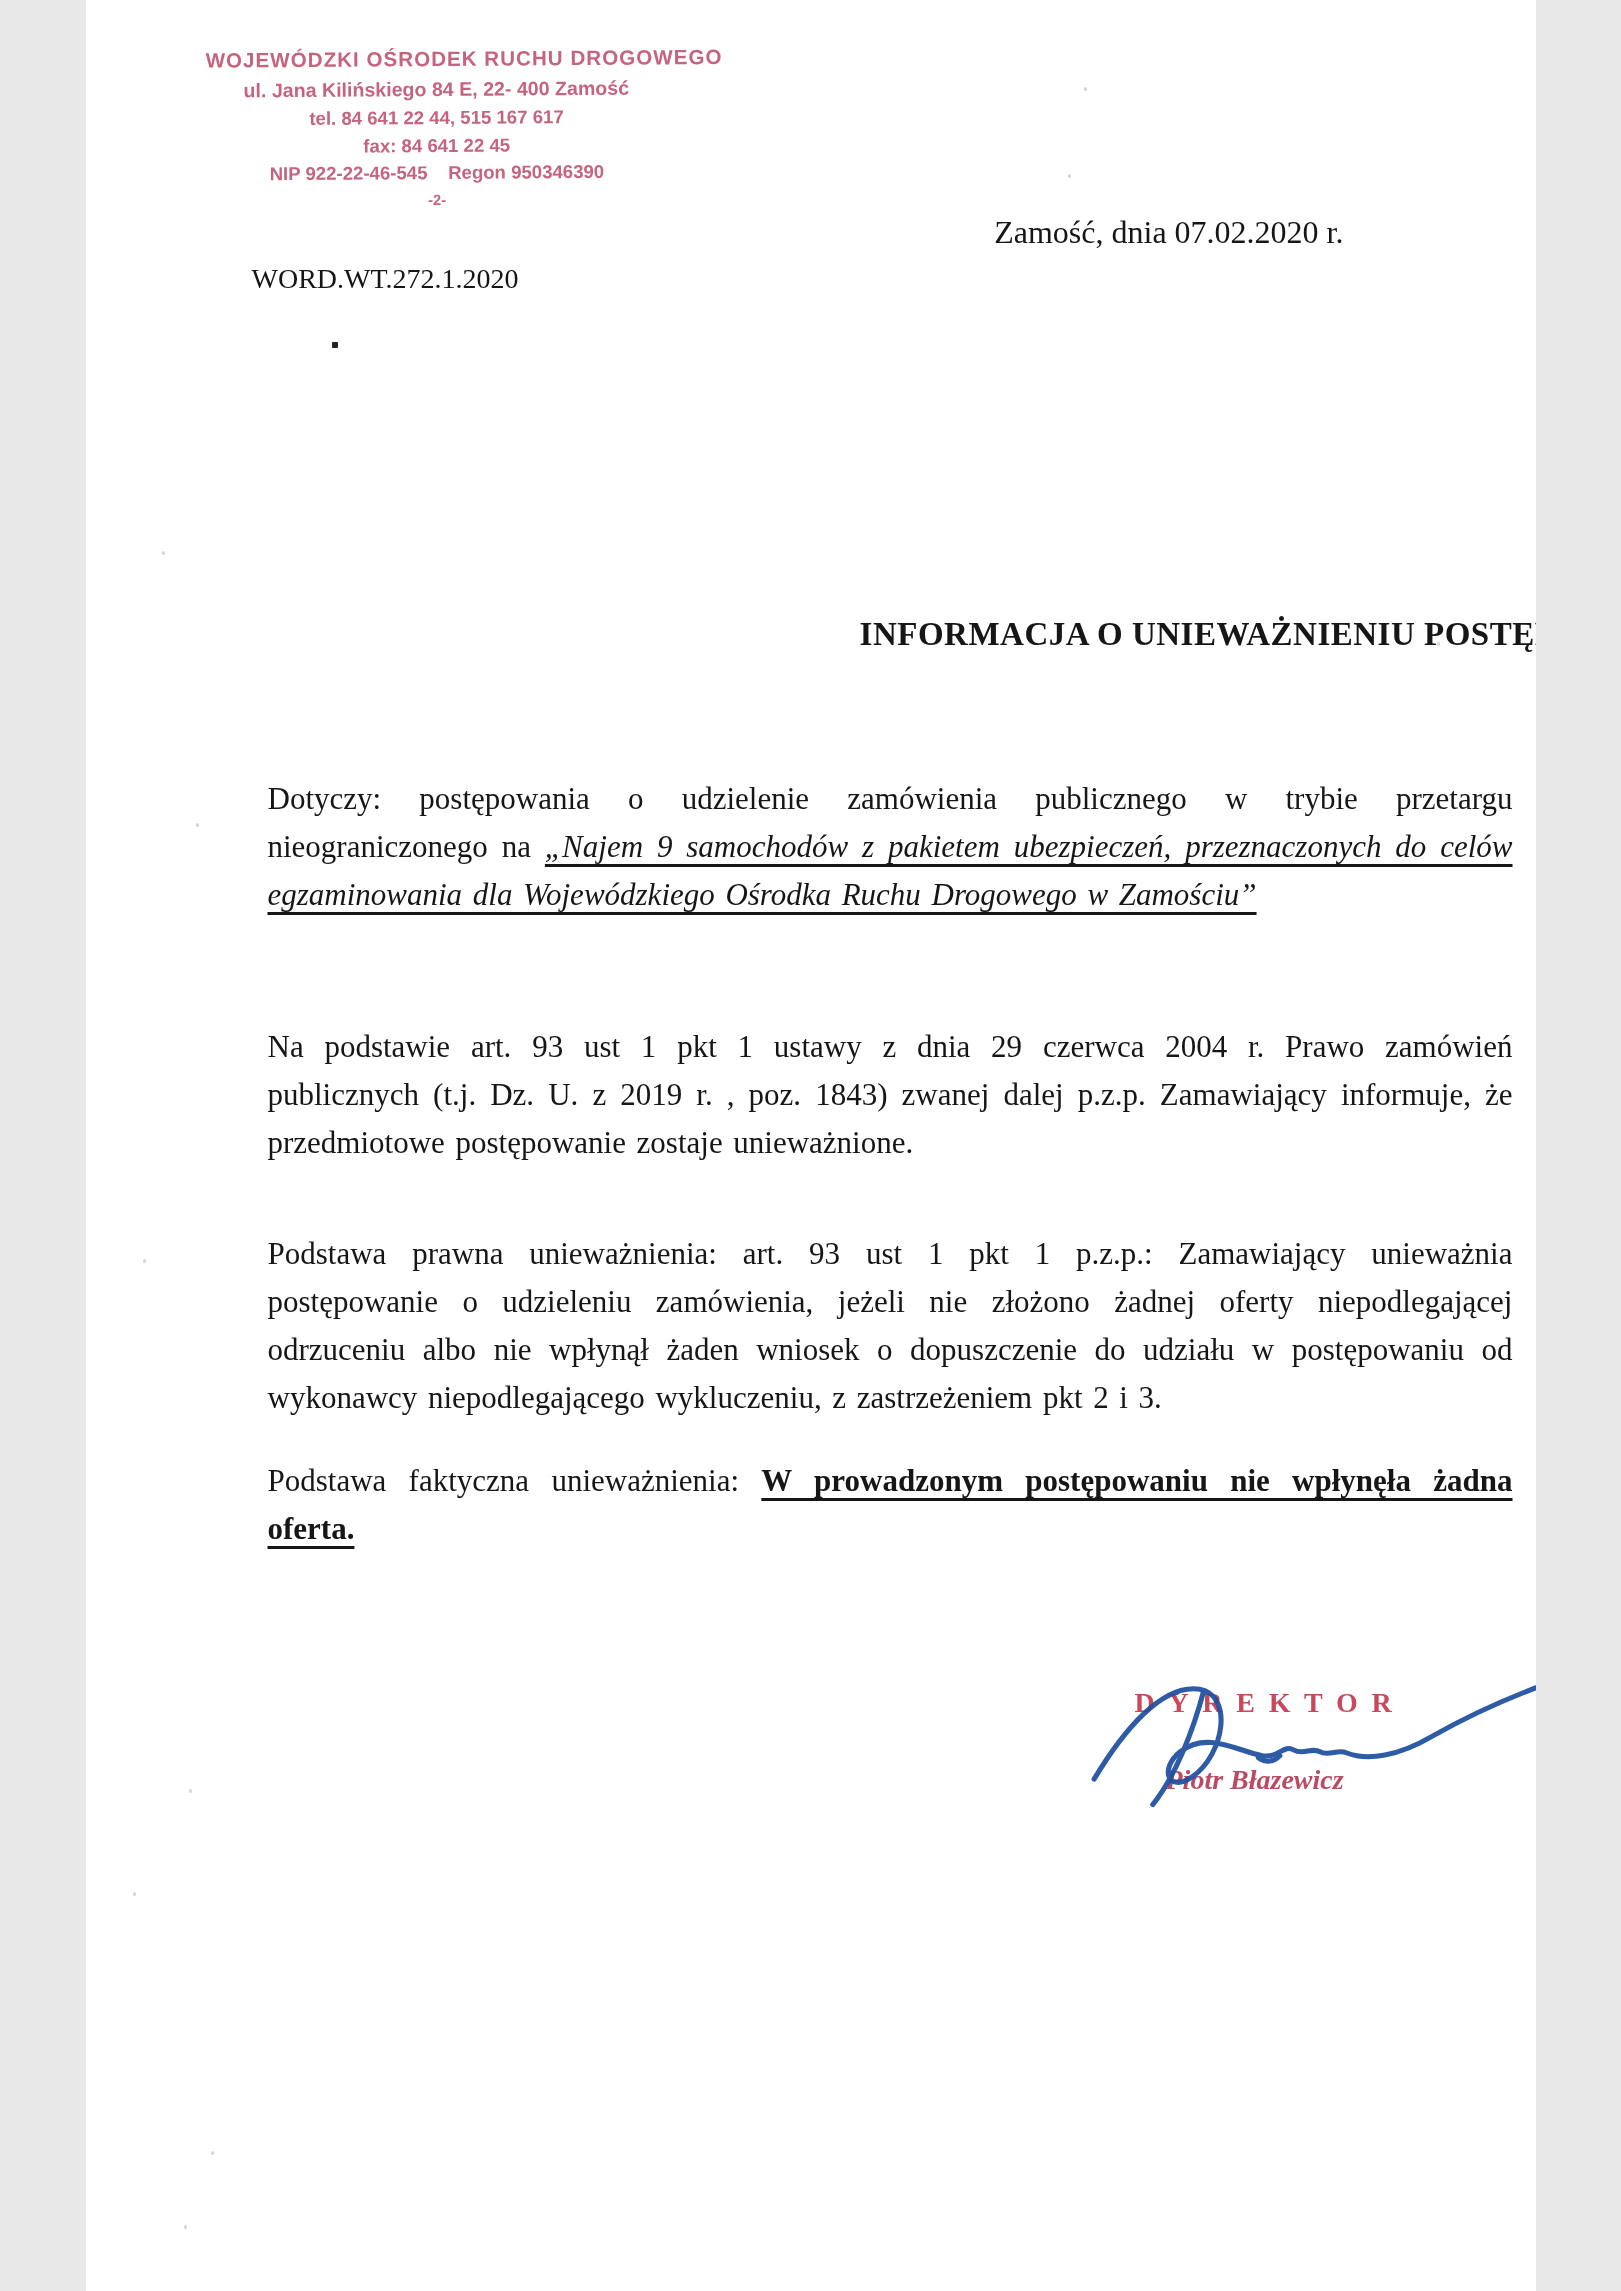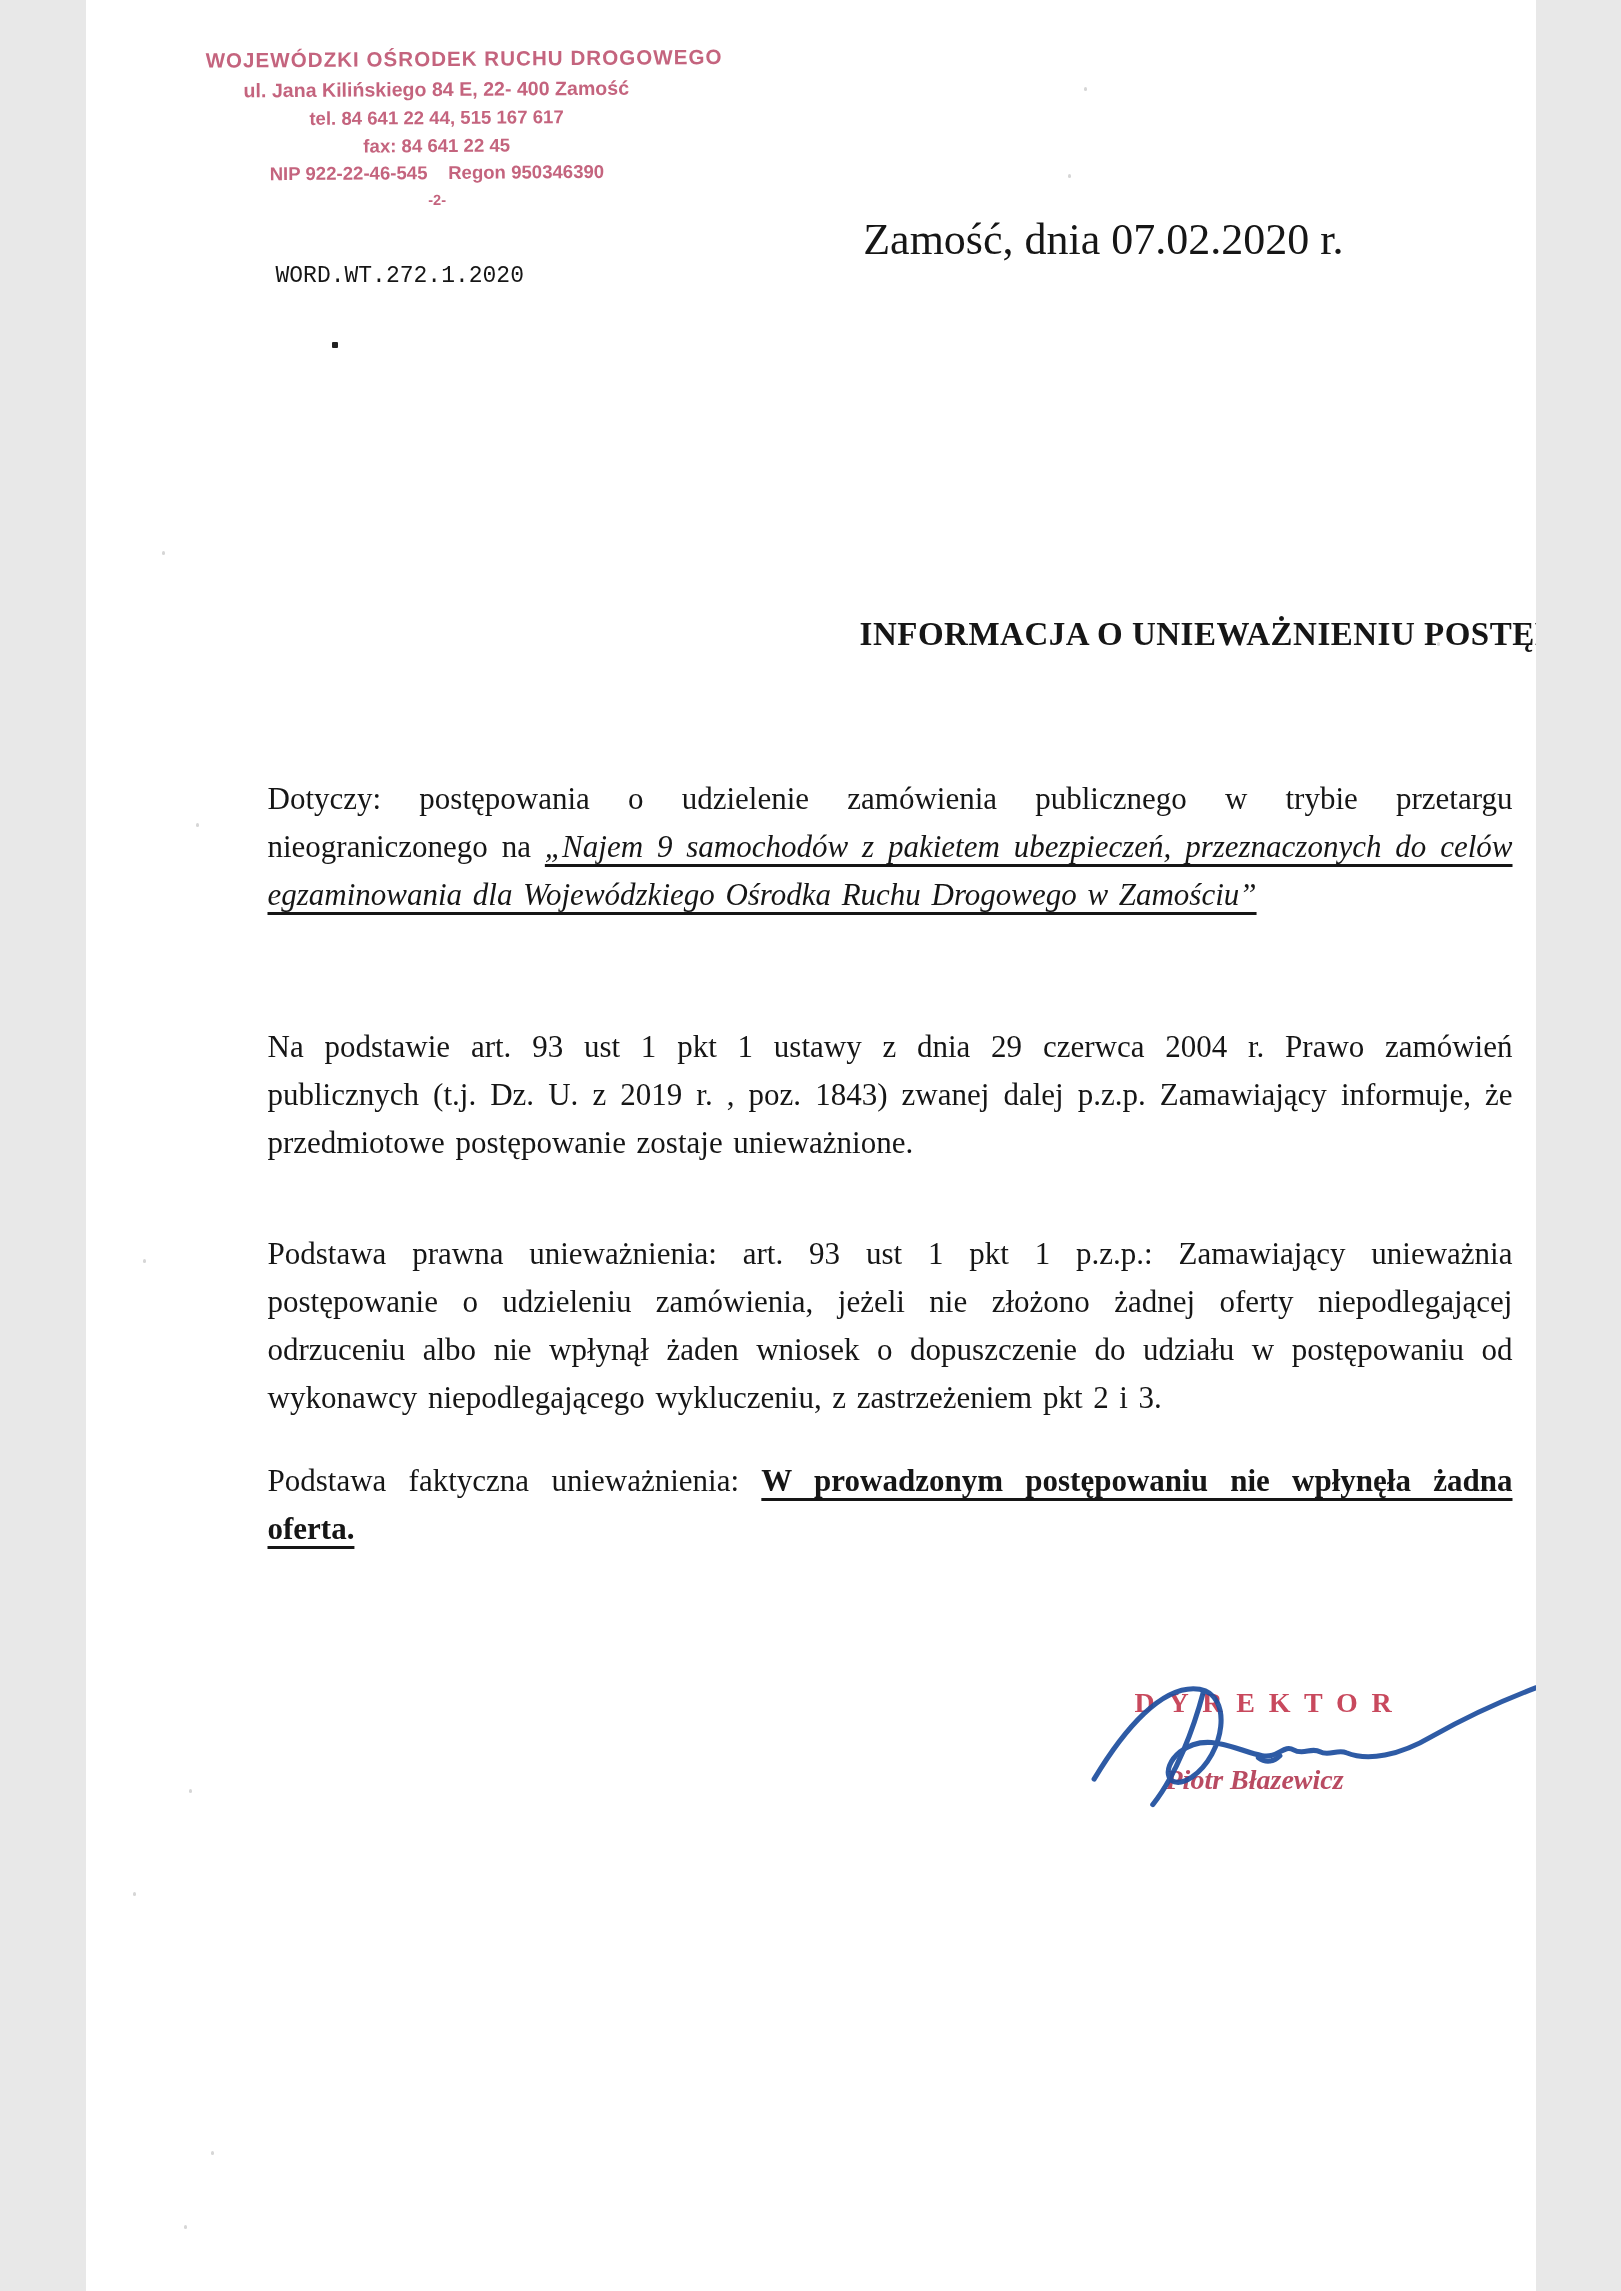--- a/index.html
+++ b/index.html
@@ -41,30 +41,29 @@
     width: 59px;
     font-size: 14.7px;
     text-align: center;
   }
 
   
   .date-line {
     position: absolute;
     right: 192px;
     top: 214px;
-    font-size: 44px;
+    font-size: 32px;
     white-space: nowrap;
   }
   .reference {
     position: absolute;
-    left: 190px;
+    left: 166px;
     top: 263px;
-    font-size: 23px;
+    font-size: 28px;
     white-space: nowrap;
-    font-family: Liberation Mono, monospace;
   }
   .ink-dot {
     position: absolute;
     left: 246px;
     top: 342px;
     width: 6.9px;
     height: 5.9px;
     background: #222;
     border-radius: 1px;
   }

